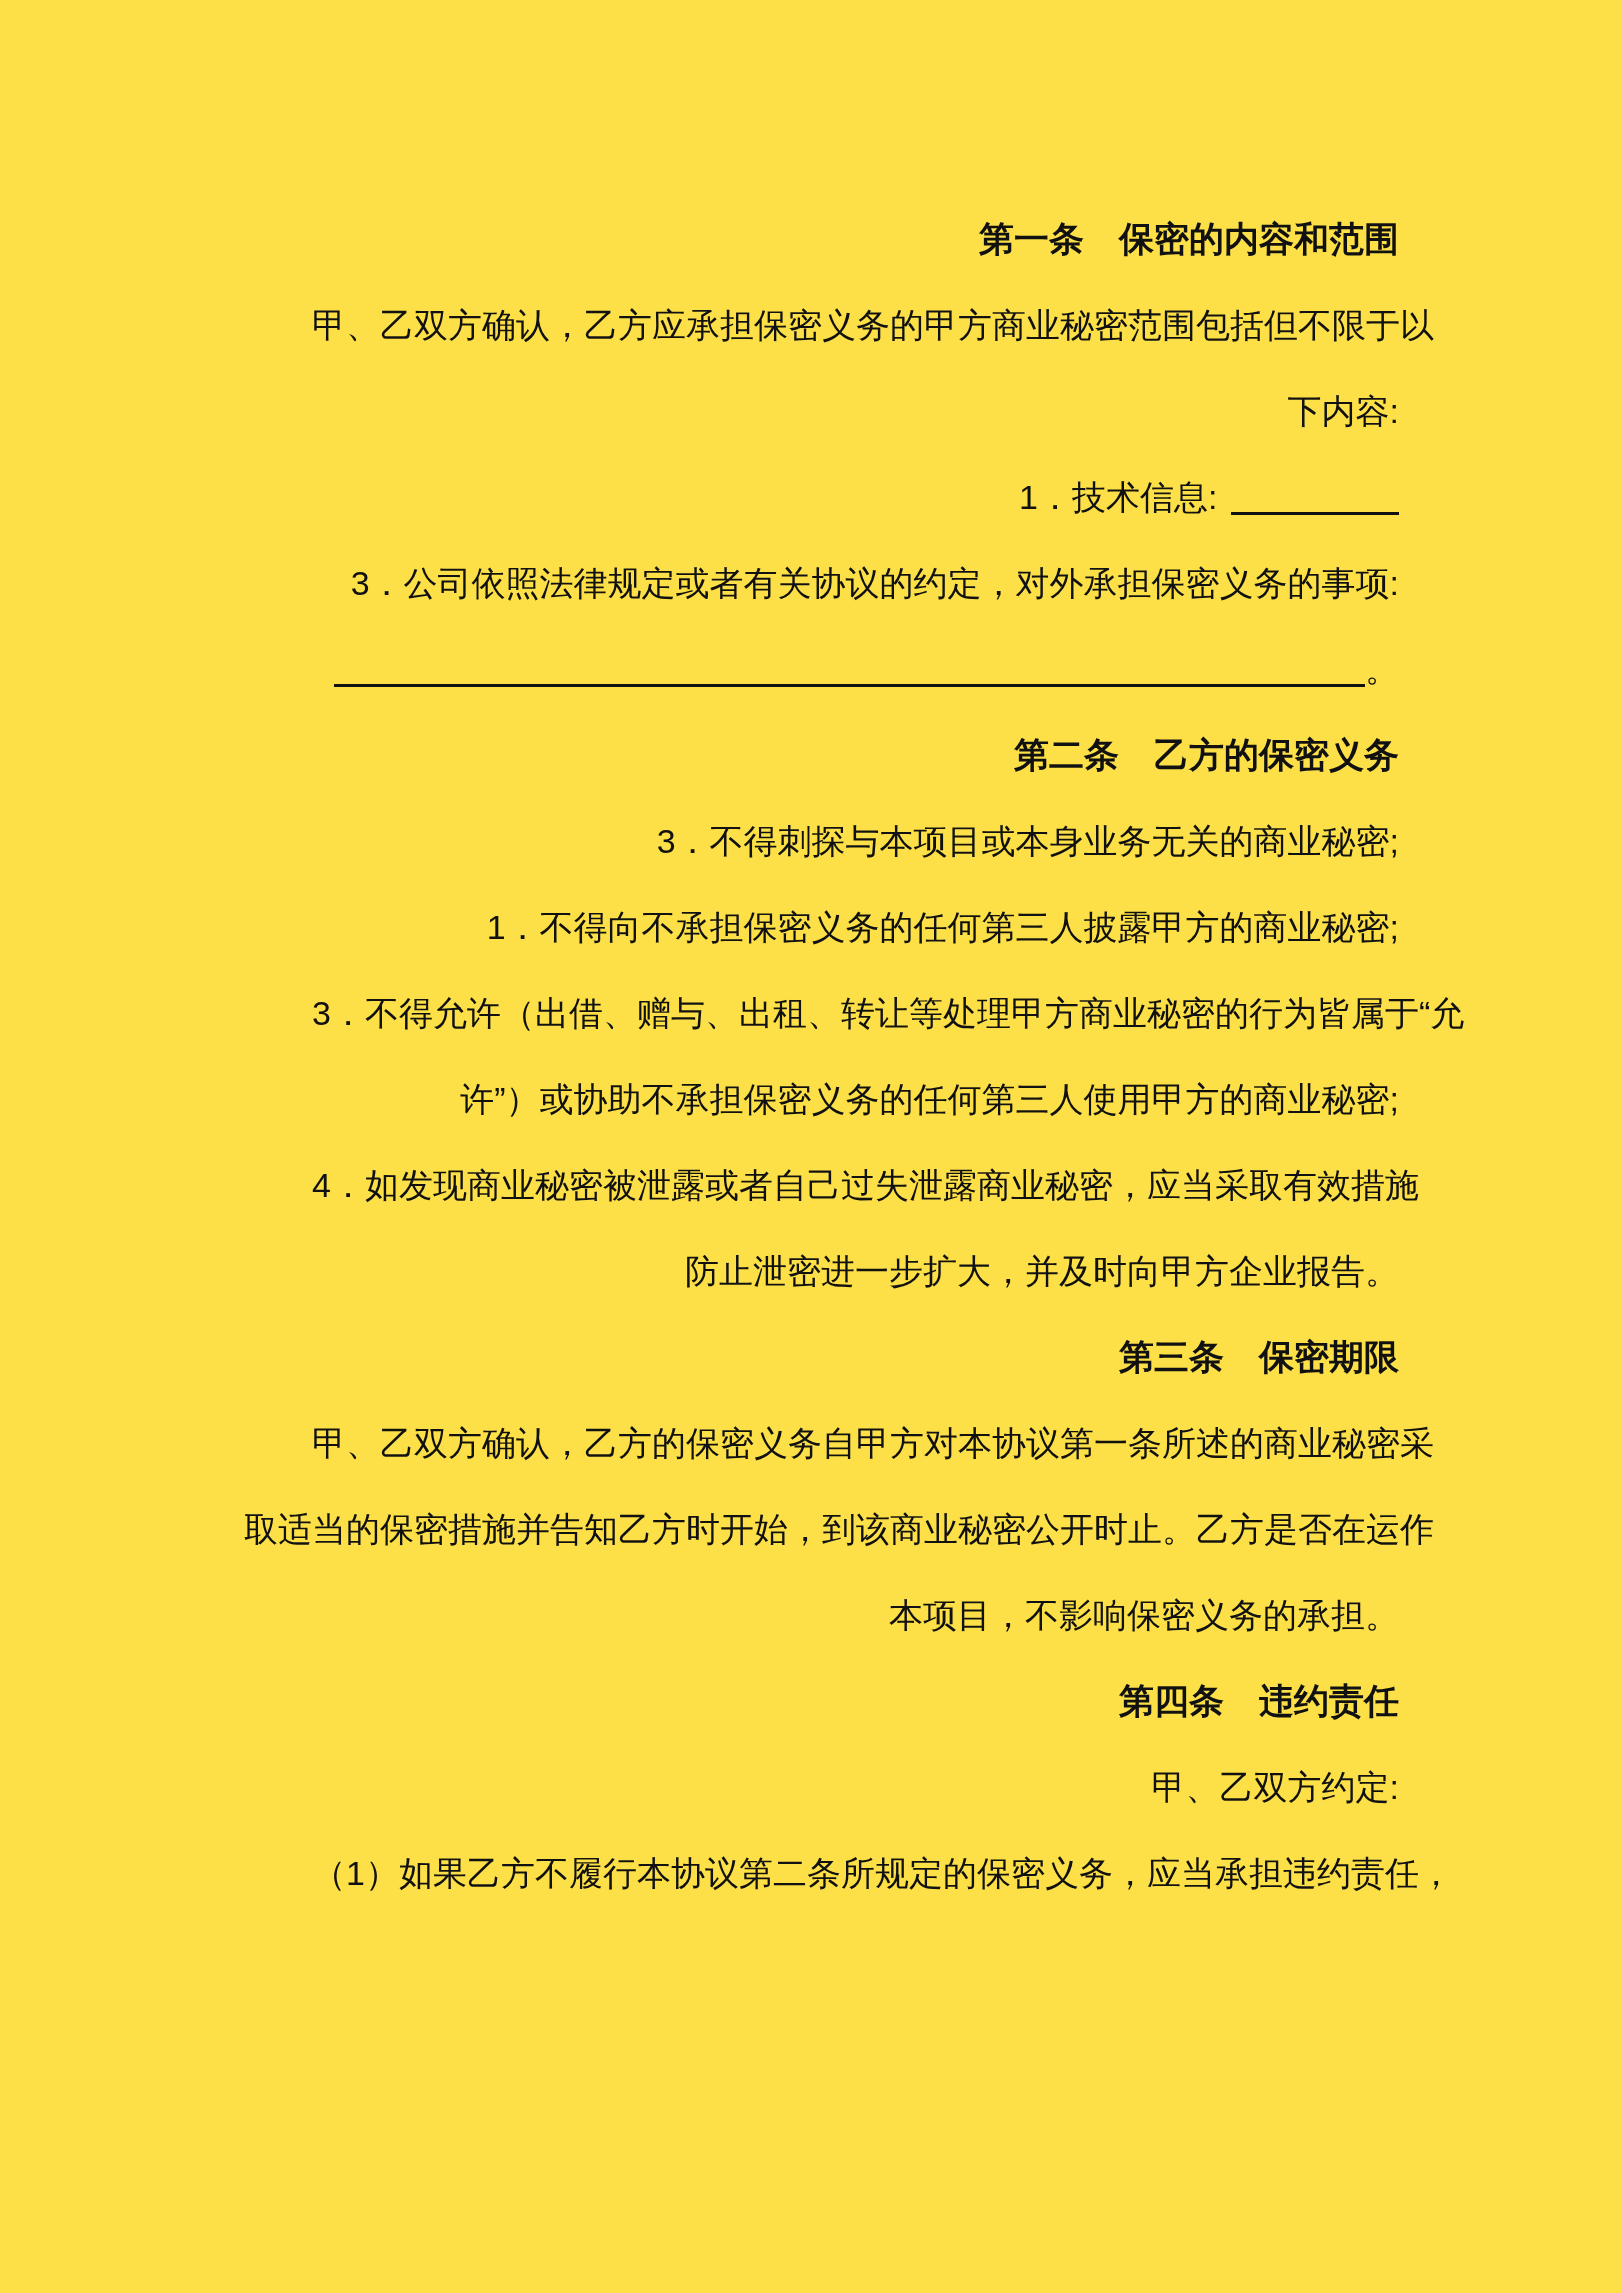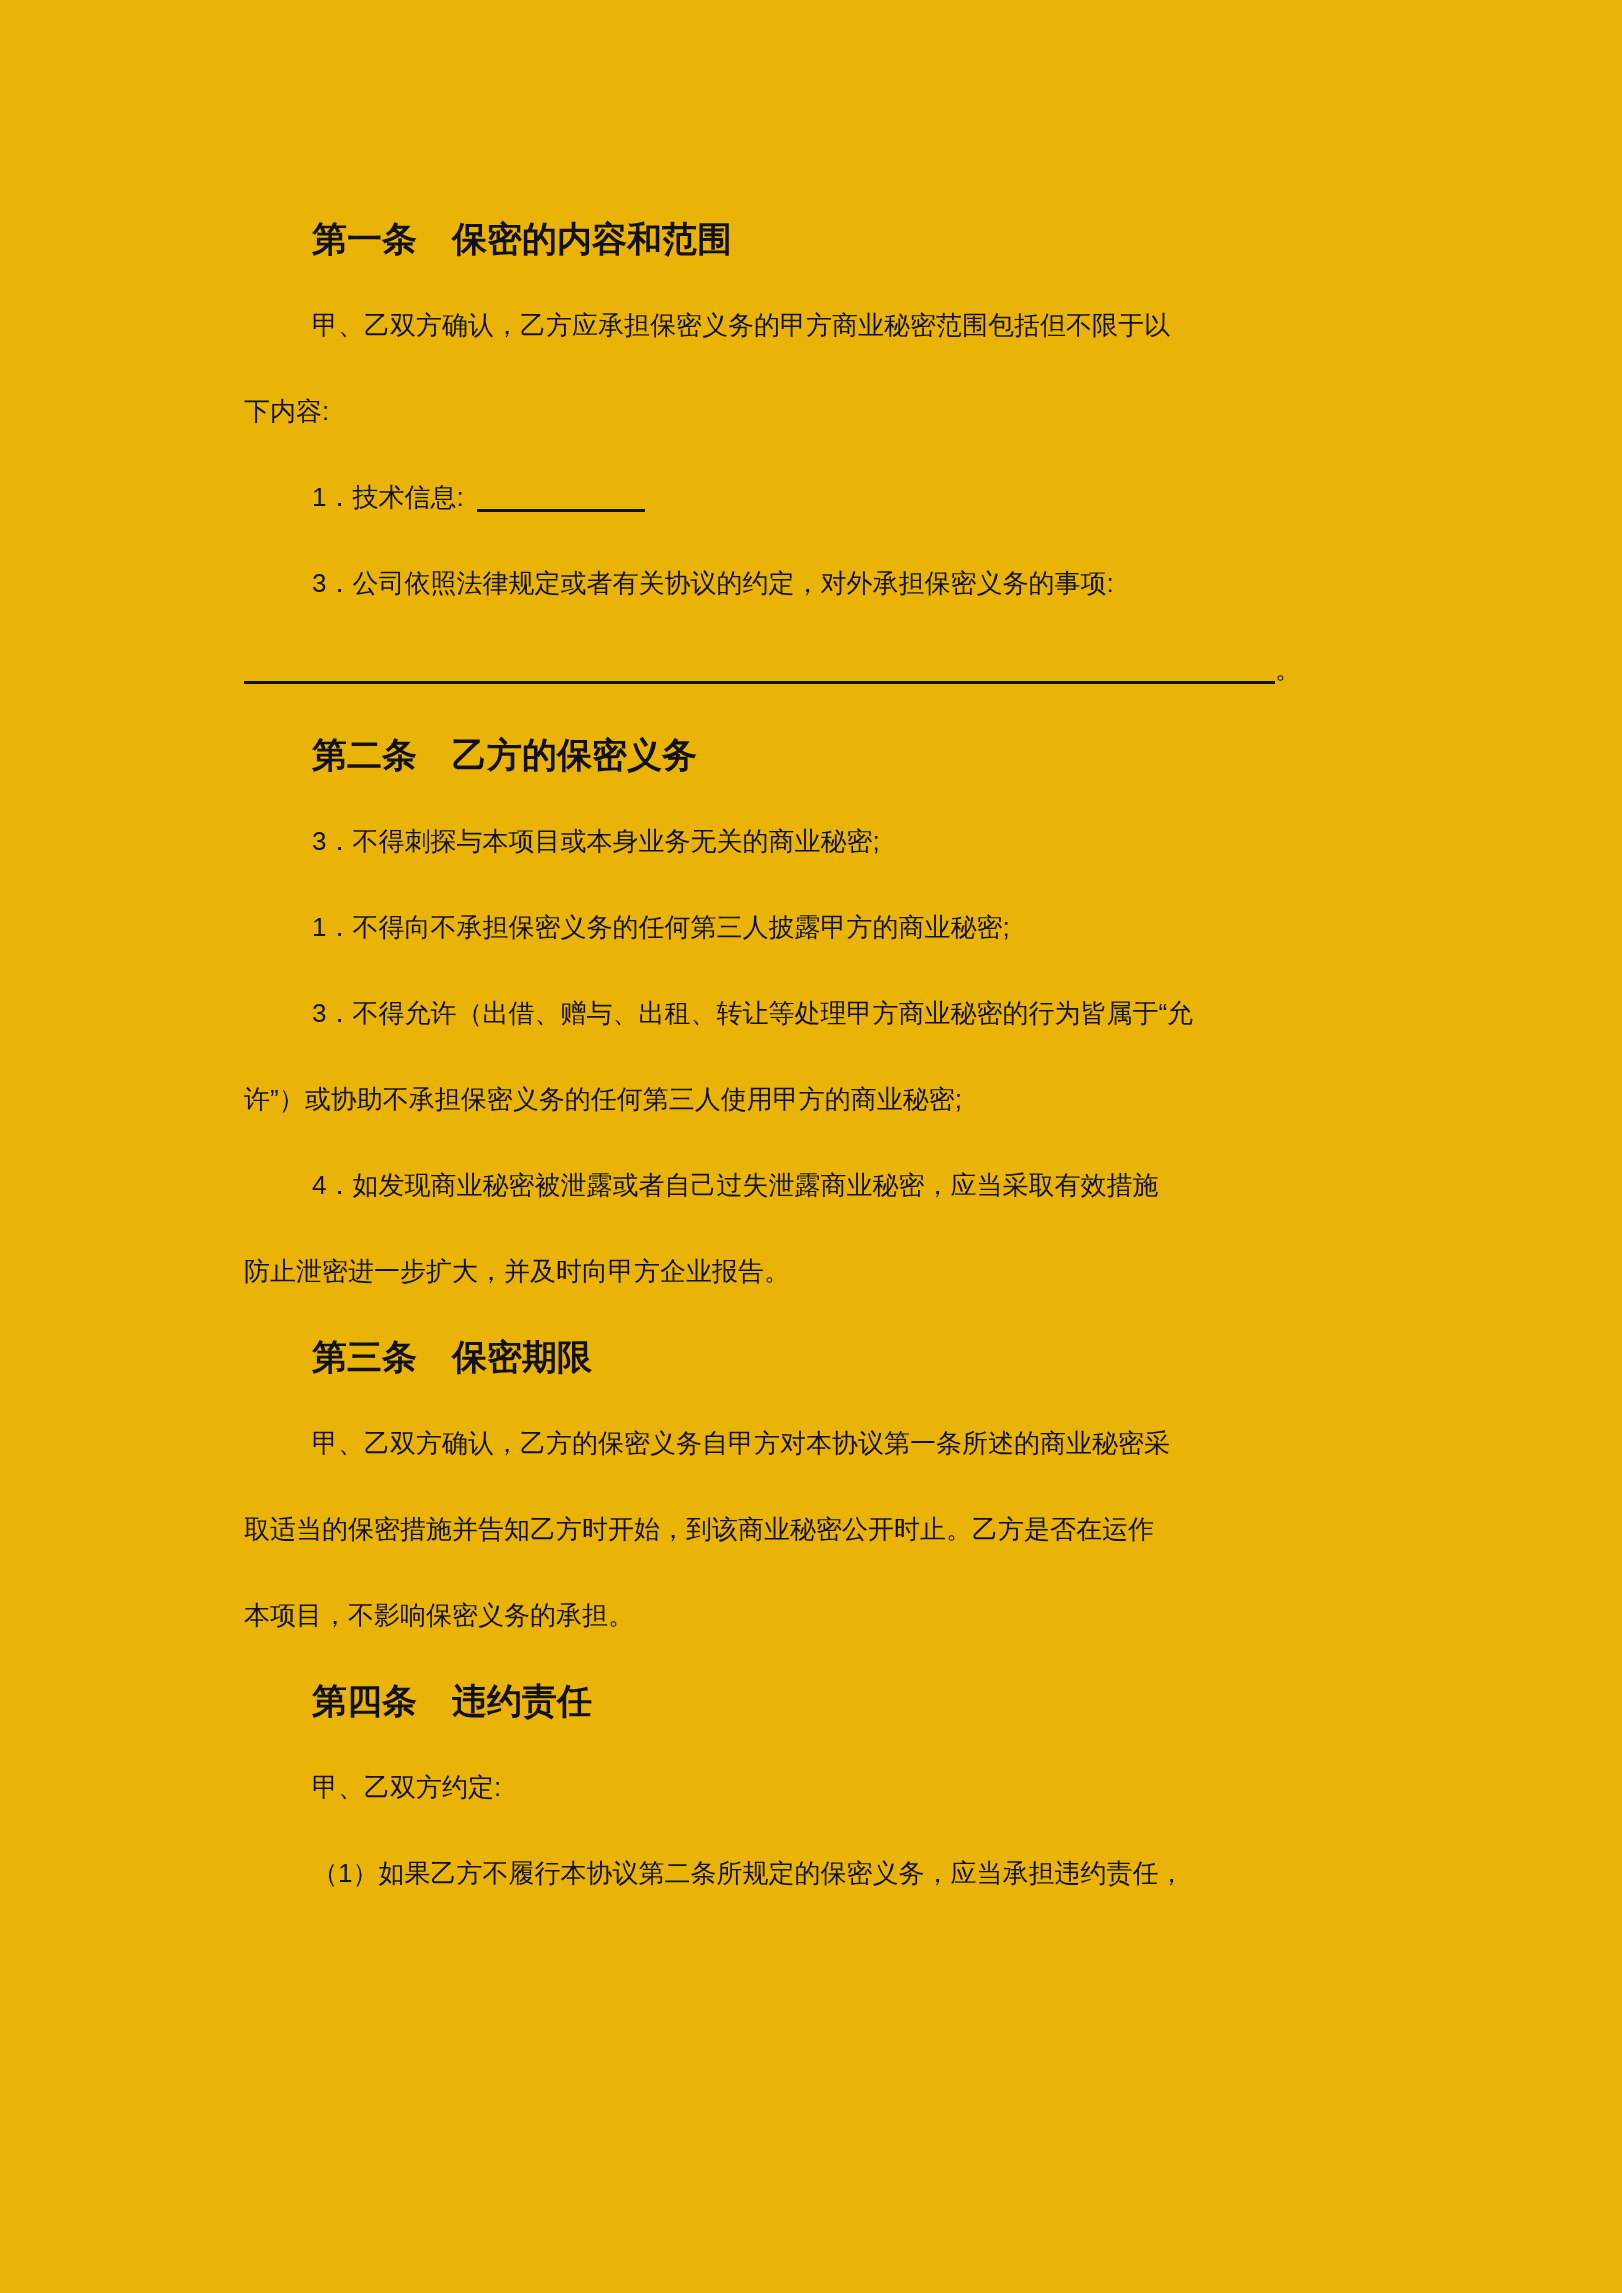--- a/index.html
+++ b/index.html
@@ -4,35 +4,36 @@
 <style>
   html, body {
     margin: 0;
     padding: 0;
     background: #ffffff;
   }
   .page {
     position: relative;
     width: 1623px;
     height: 2294px;
-    background: #eab308;
+    background: #fde047;
     overflow: hidden;
     font-family: "Liberation Sans", "DejaVu Sans", sans-serif;
     color: #111111;
+    text-align: right;
   }
   .content {
     position: absolute;
     left: 244px;
     top: 196px;
     width: 1155px;
   }
   .line {
     height: 86px;
     line-height: 86px;
-    font-size: 26px;
+    font-size: 34px;
     white-space: nowrap;
     letter-spacing: 0;
   }
   .line.indent {
     padding-left: 68px;
   }
   .line.heading {
     font-weight: 700;
     font-size: 35px;
   }

